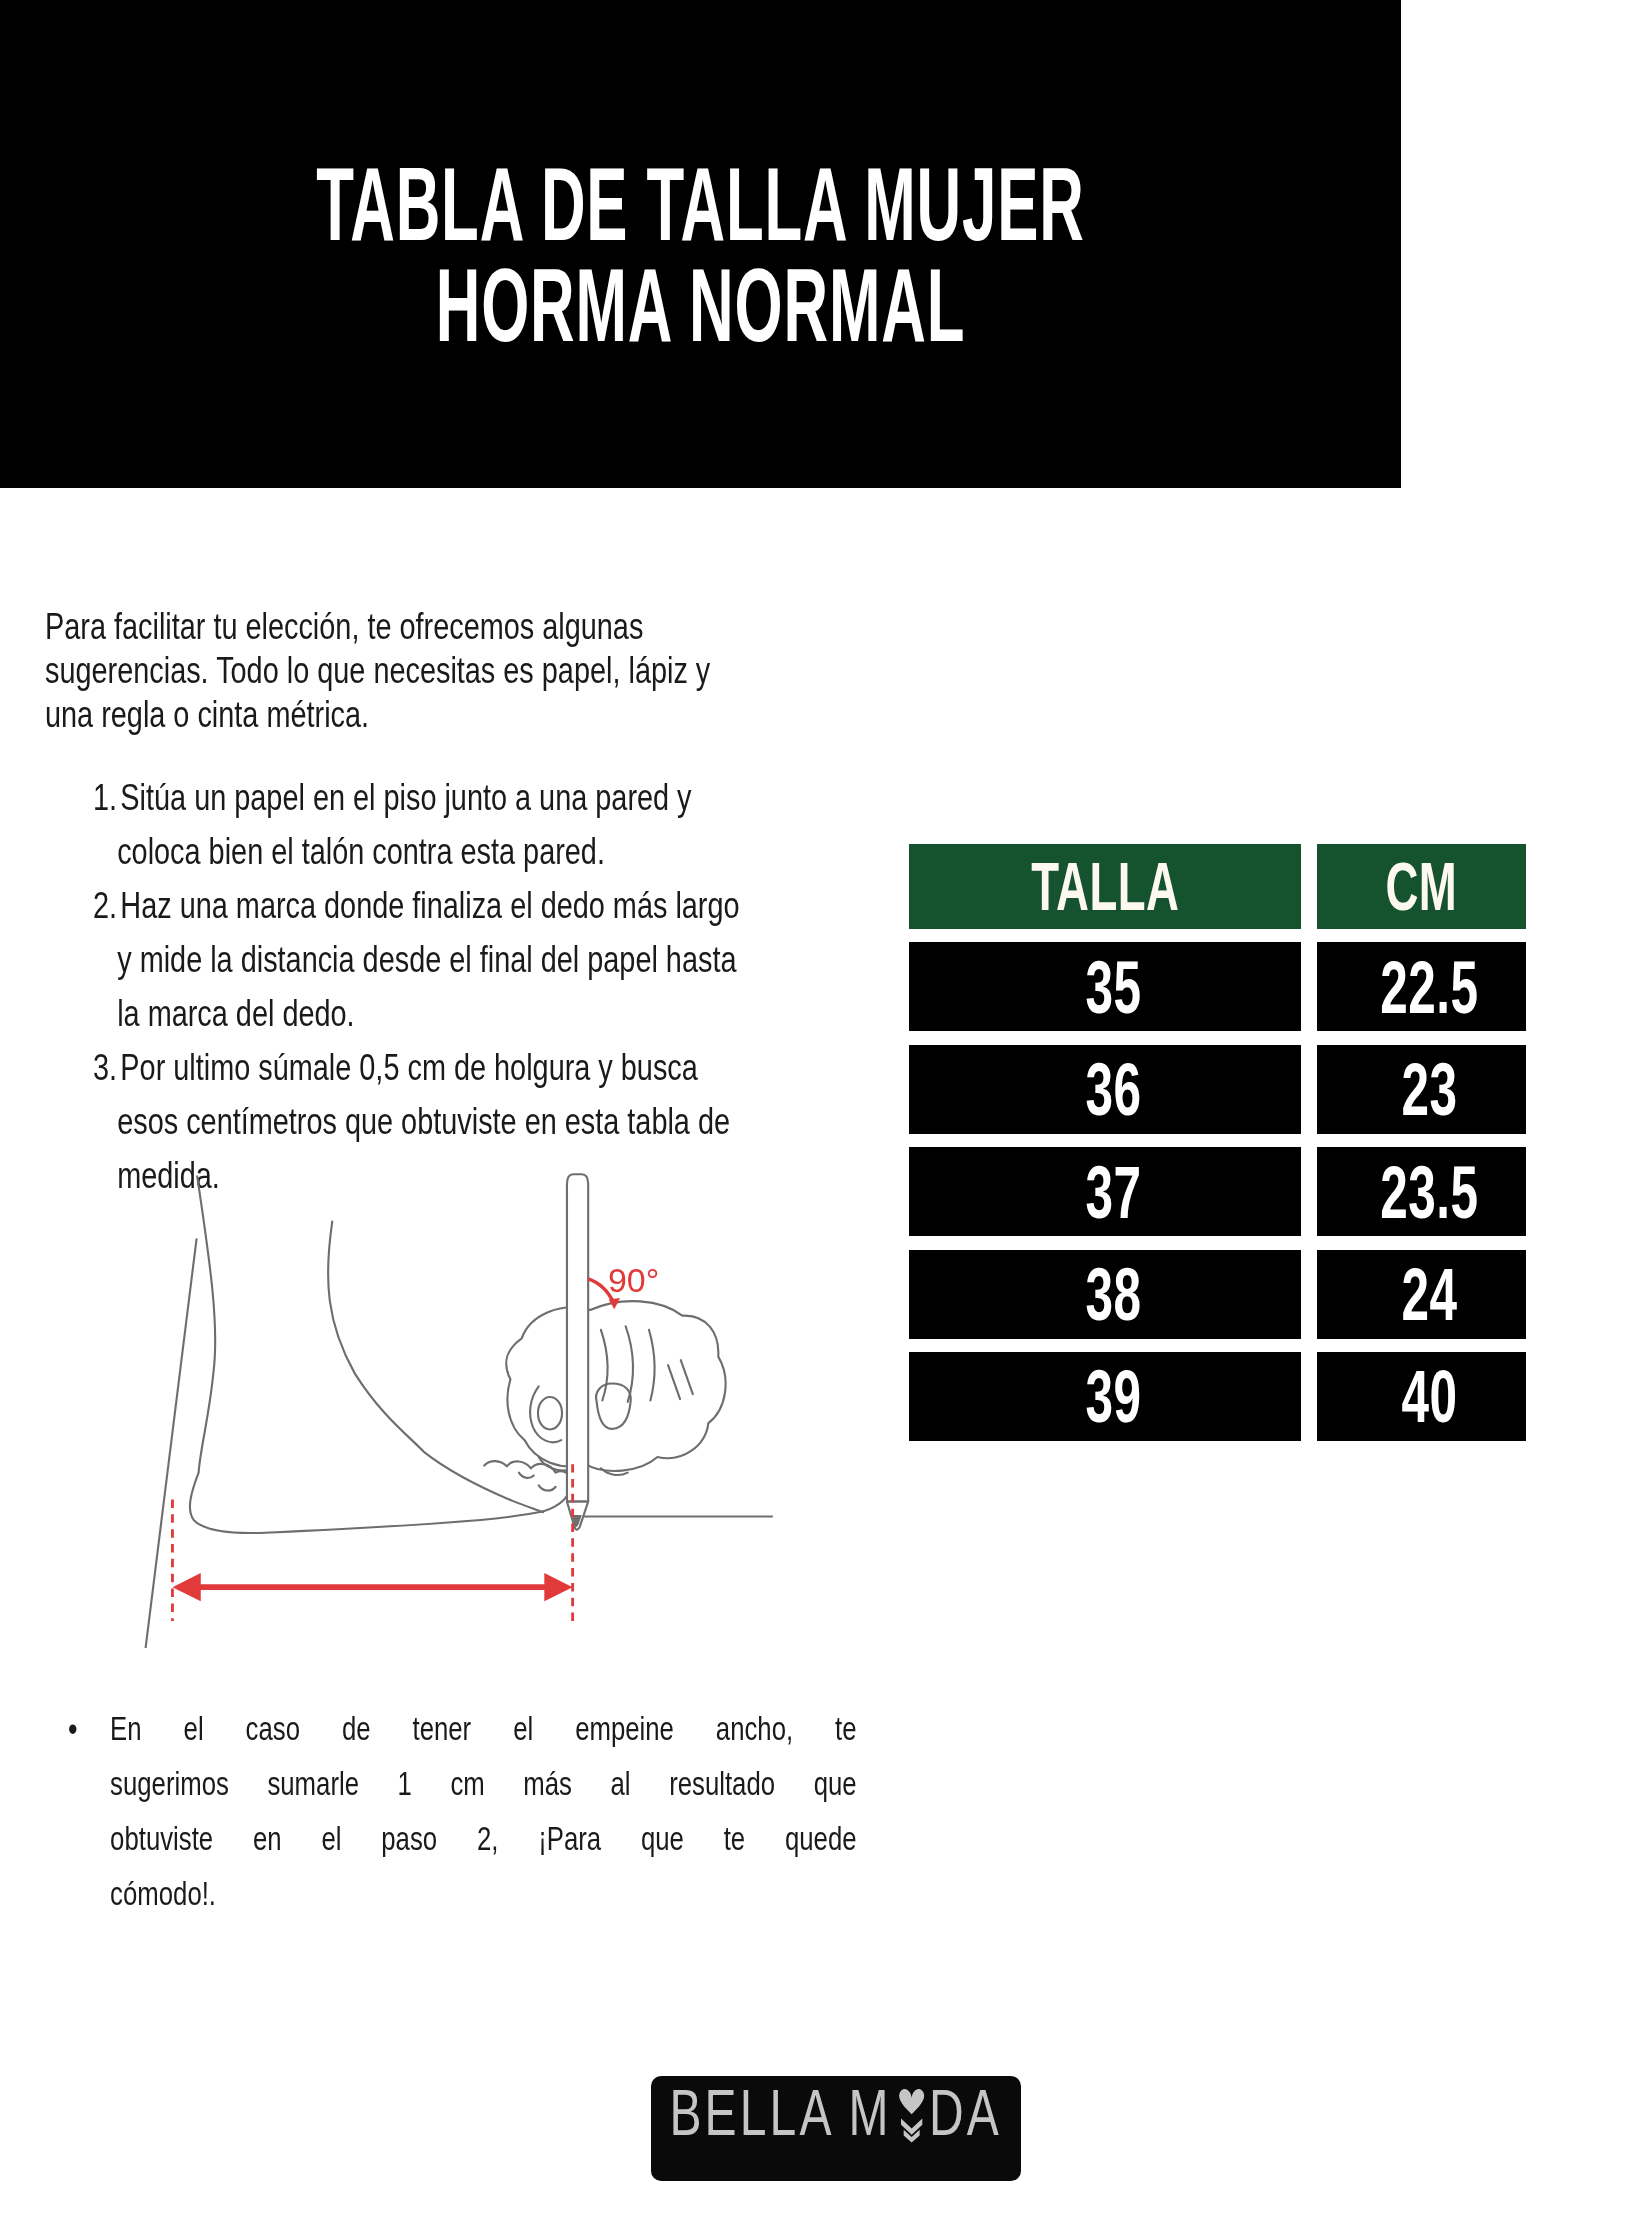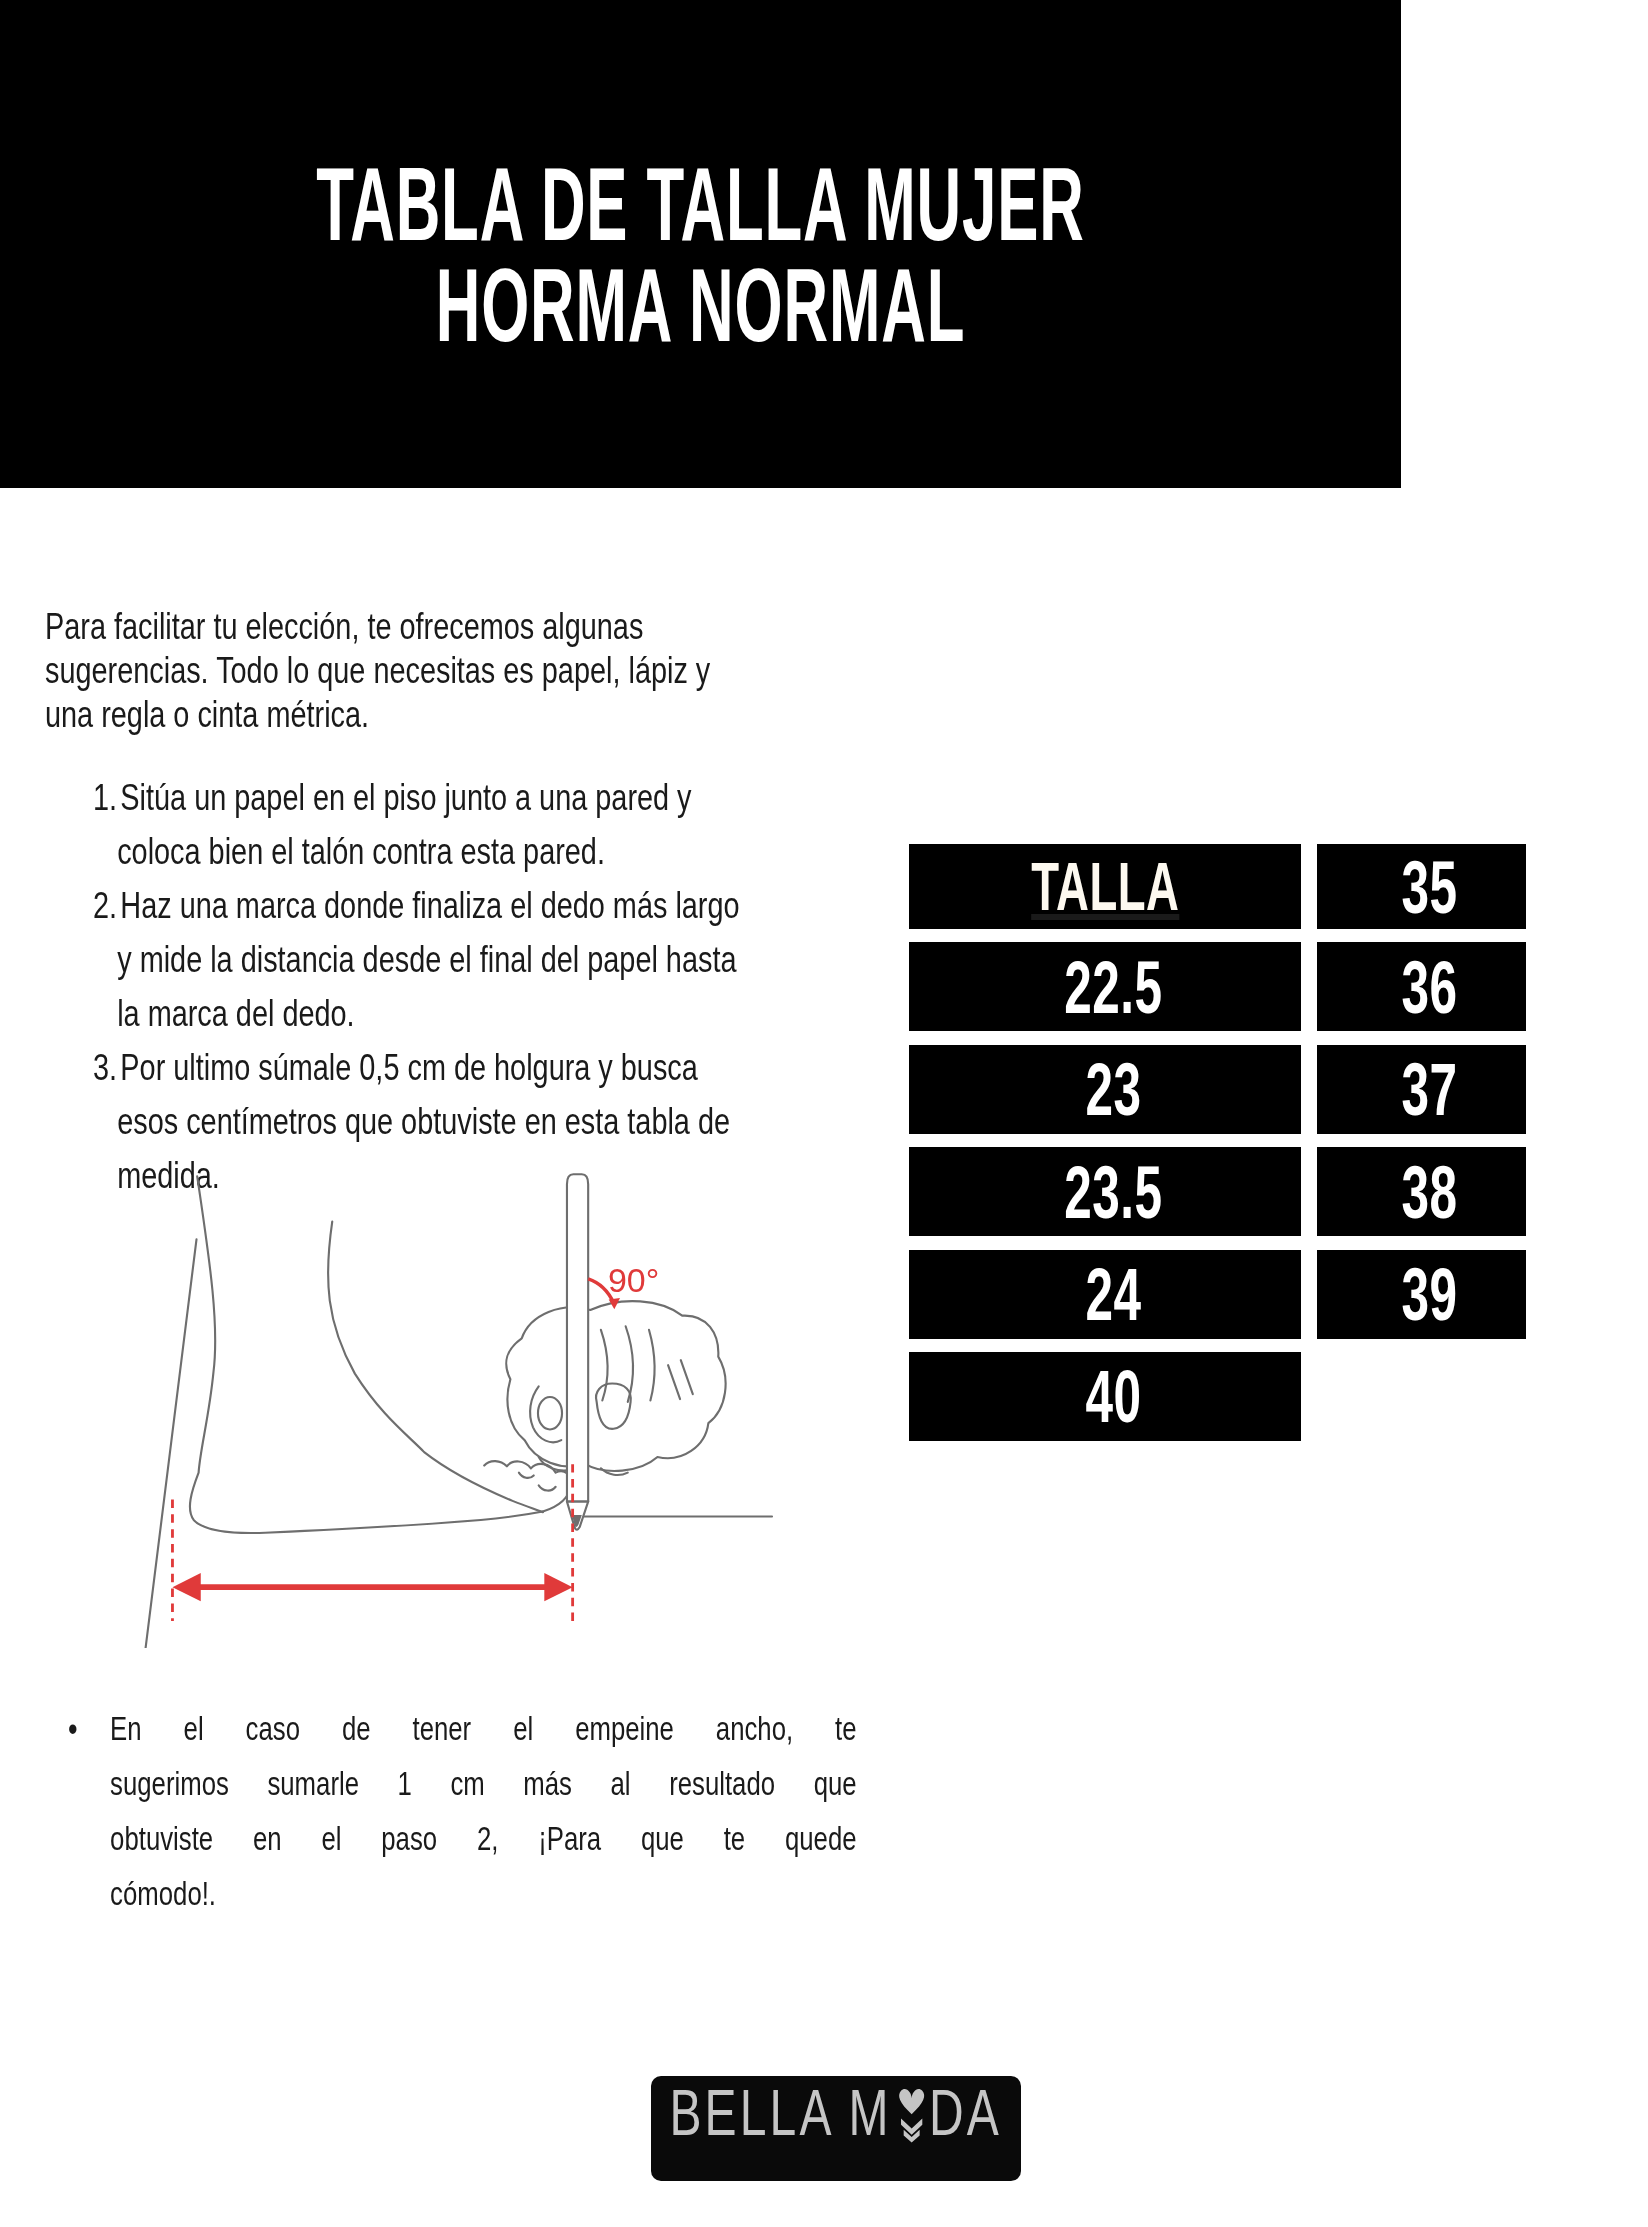--- a/index.html
+++ b/index.html
@@ -33,21 +33,21 @@
   .step-marker{display:inline;margin-right:4.2px;}
   .step-line{display:block;white-space:nowrap;padding-left:31px;}
   
   .size-table{
     position:absolute;left:909px;top:844px;
     display:grid;grid-template-columns:392px 209px;
     grid-template-rows:85px repeat(6,89px);
     column-gap:15.6px;row-gap:13.4px;
   }
   .cell{display:flex;align-items:center;justify-content:center;}
-  .cell-header{background:#000000;text-decoration:underline;}
+  .cell-header{background:#14532d;}
   .cell-black{background:#000000;padding-left:16px;}
   .cell-header .cond{color:#fdf9f0;font-weight:bold;font-size:69px;}
   .cell-black .cond{color:#ffffff;font-weight:bold;font-size:75px;}
   .cond{transform:scaleX(0.66);transform-origin:50% 50%;white-space:nowrap;letter-spacing:0.7px;}
   
   .diagram{position:absolute;left:106px;top:1153px;width:707px;height:495px;}
   
   .note{
     position:absolute;left:68px;top:1701px;font-size:33px;line-height:55px;
     transform:scaleX(0.78);transform-origin:0 0;display:flex;
@@ -102,20 +102,23 @@
       <span class="step-marker">3.</span><span>Por ultimo súmale 0,5 cm de holgura y busca</span>
     </span>
     <span class="step-line">esos centímetros que obtuviste en esta tabla de</span>
     <span class="step-line">medida.</span>
   </div>
 </div>
 
 <div class="size-table">
   <div class="cell cell-header">
       <span class="cond">TALLA</span>
+    </div>
+  <div class="cell cell-header">
+      <span class="cond">CM</span>
     </div>
 
   <div class="cell cell-black">
       <span class="cond">35</span>
     </div>
   <div class="cell cell-black">
       <span class="cond">22.5</span>
     </div>
 
   <div class="cell cell-black">

